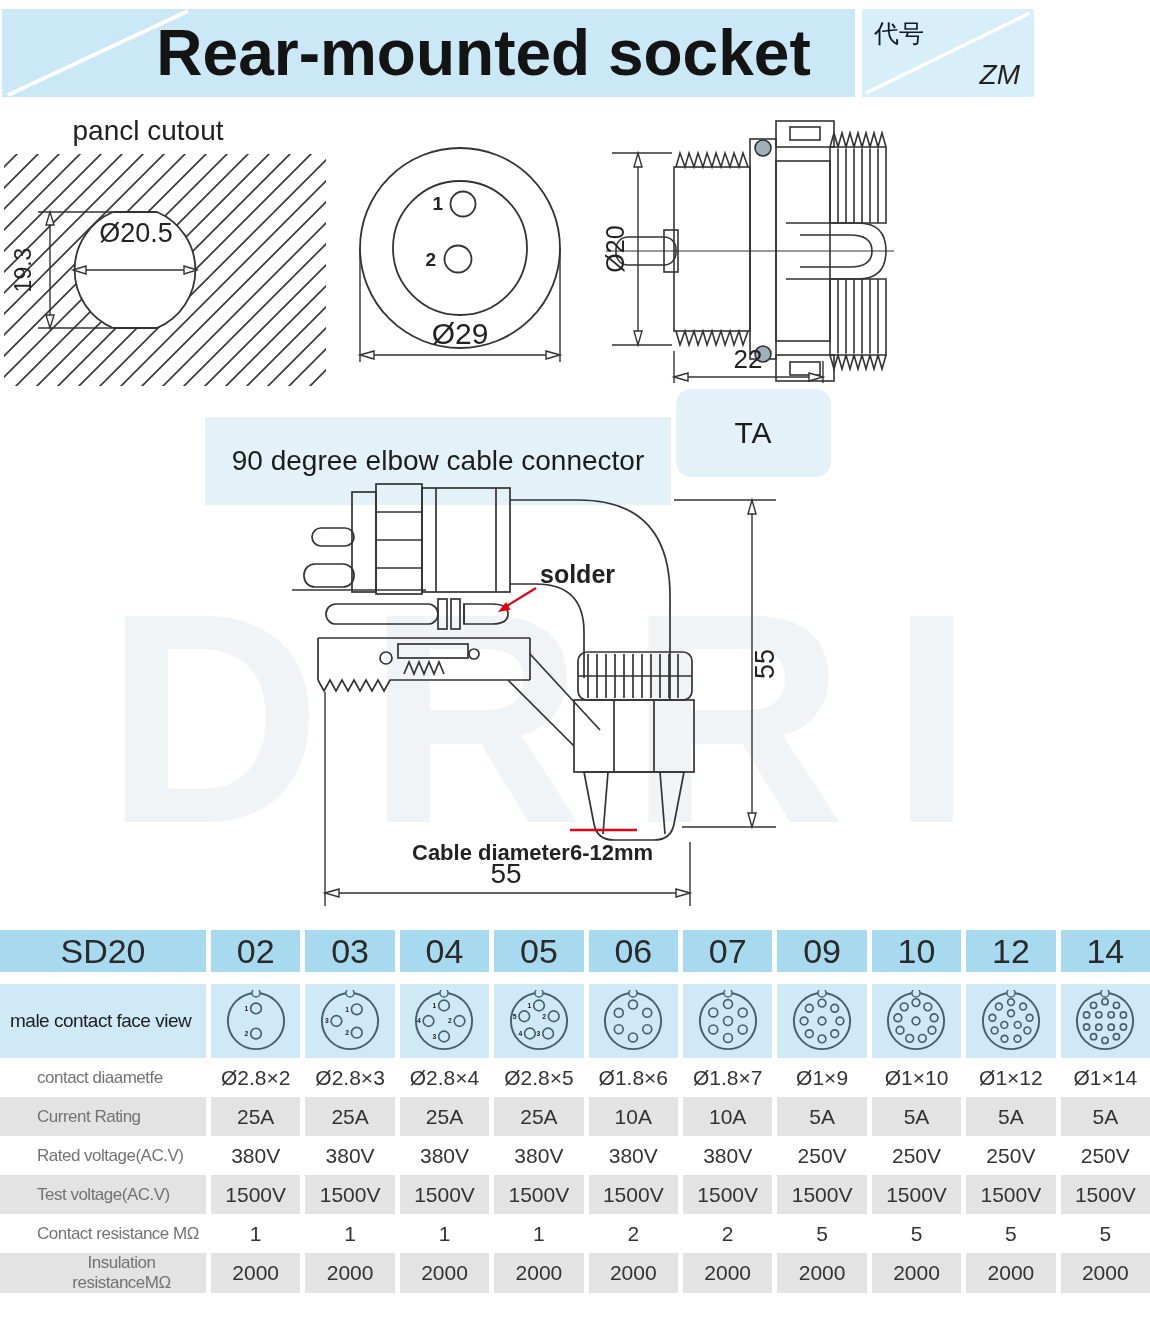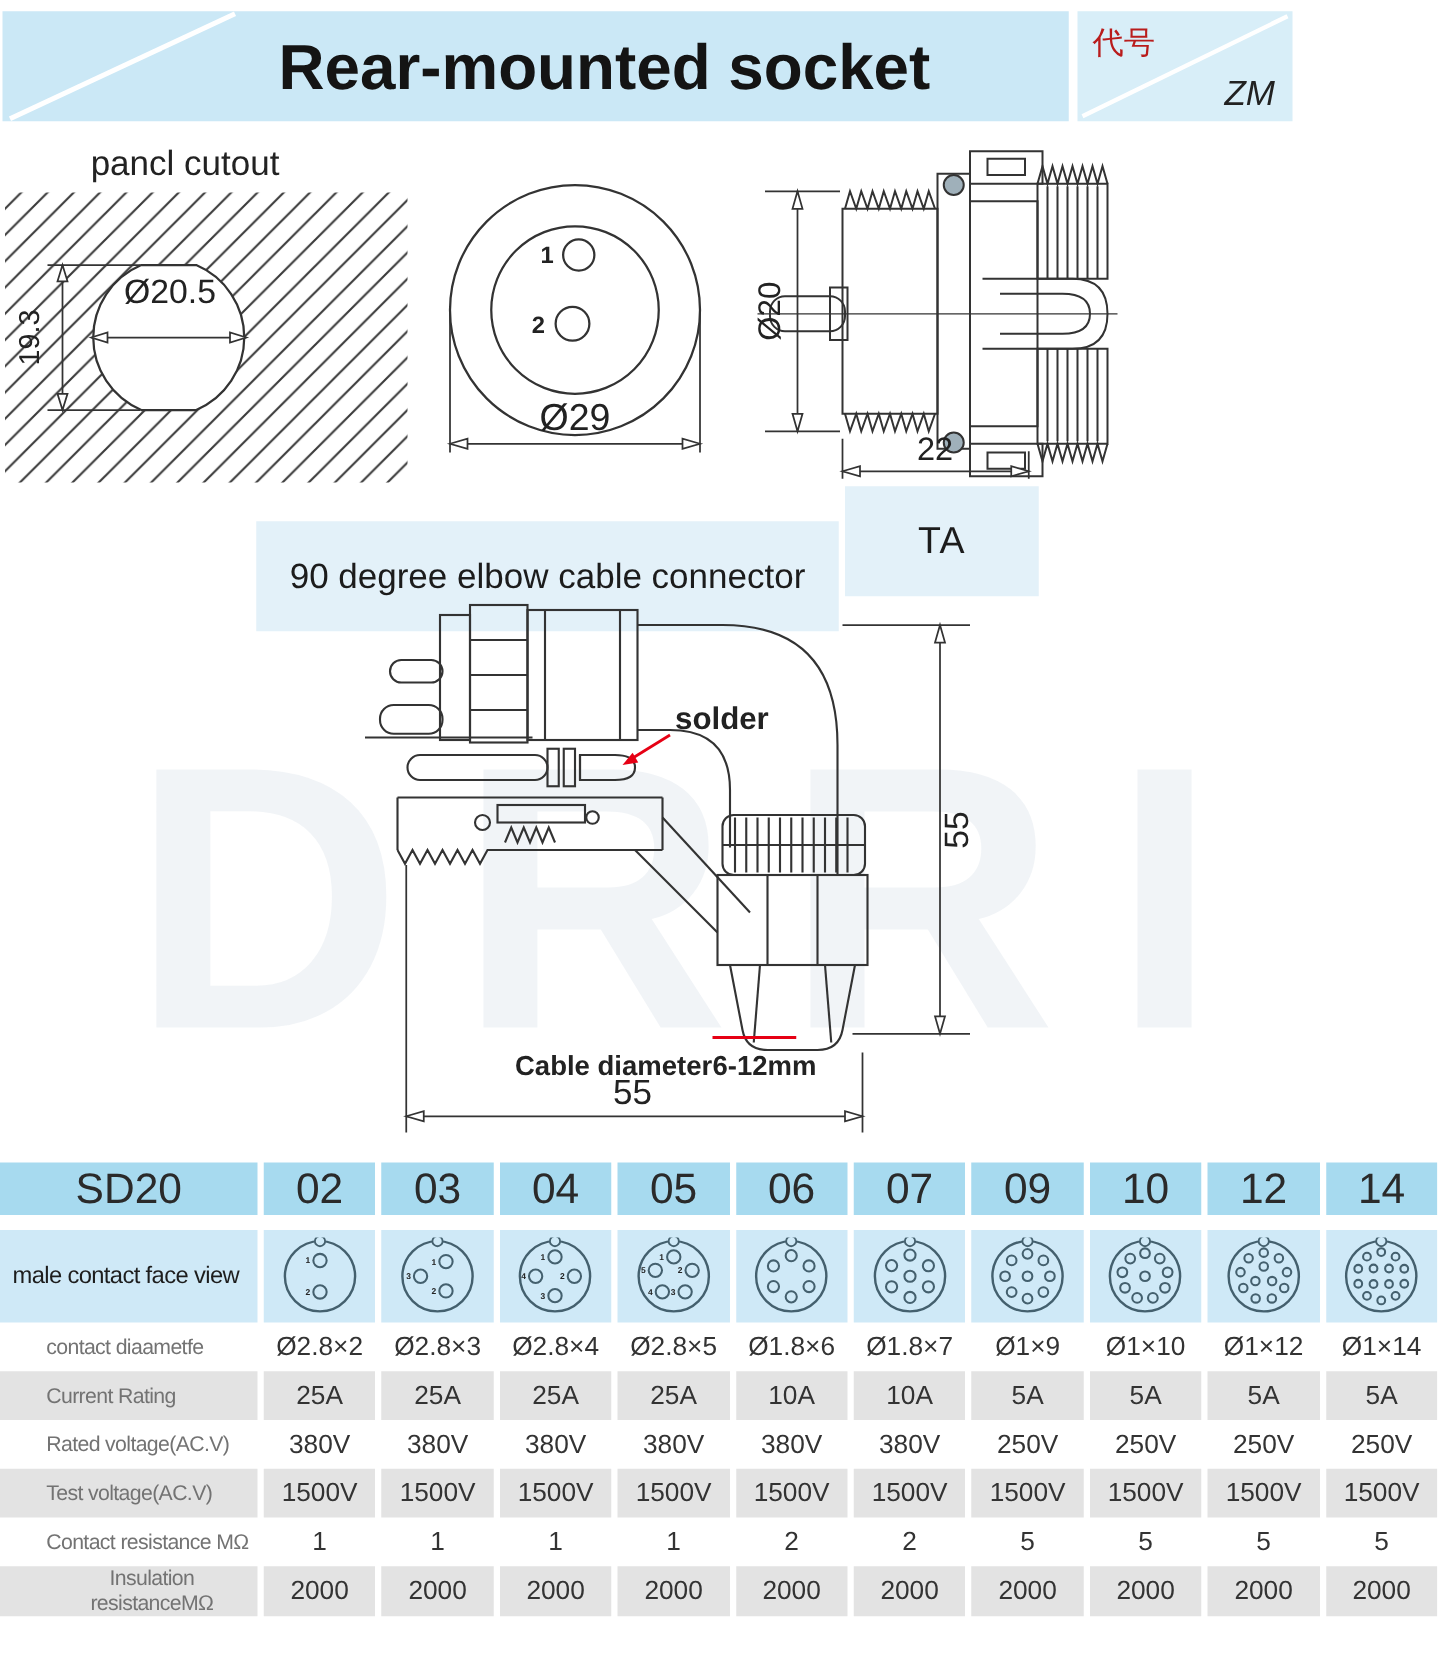--- a/index.html
+++ b/index.html
@@ -5,29 +5,29 @@
   html,body{margin:0;padding:0;background:#fff;}
   #stage{position:relative;width:1150px;height:1323px;background:#fff;overflow:hidden;
          font-family:"Liberation Sans",sans-serif;color:#222;}
   #stage svg text{font-family:"Liberation Sans",sans-serif;fill:#222;}
   .abs{position:absolute;}
 
   
   .banner{background:#cbe8f6;}
   #title-banner{left:2px;top:9px;width:853px;height:88px;display:flex;align-items:center;
                 justify-content:center;padding-left:110px;box-sizing:border-box;}
-  #title-banner .ttl{font-size:51px;font-weight:600;letter-spacing:0px;color:#141414;white-space:nowrap;}
+  #title-banner .ttl{font-size:64px;font-weight:600;letter-spacing:0px;color:#141414;white-space:nowrap;}
   #code-cell{left:862px;top:9px;width:172px;height:88px;background:#d8eef8;}
-  #code-label{position:absolute;left:12px;top:8px;font-size:25px;color:#b91c1c;}
+  #code-label{position:absolute;left:12px;top:8px;font-size:25px;color:#0f172a;}
   #code-value{position:absolute;right:14px;bottom:6px;font-size:28px;color:#222;font-style:italic;}
   #sub-banner{left:205px;top:389px;width:466px;height:88px;background:#e3f1f9;display:flex;
               align-items:center;justify-content:center;margin-top:28px;}
   #sub-banner .sttl{font-size:28px;font-weight:500;color:#1c1c1c;white-space:nowrap;}
   #ta-cell{left:676px;top:389px;width:155px;height:88px;background:#e3f1f9;display:flex;
-           align-items:center;justify-content:center;font-size:30px;letter-spacing:1px;color:#1c1c1c;}
+           align-items:center;justify-content:center;font-size:30px;letter-spacing:1px;color:#1c1c1c;border-radius:15px;}
 
   .diag-line{position:absolute;inset:0;pointer-events:none;}
 
   #watermark{left:105px;top:545px;font-size:300px;font-weight:bold;letter-spacing:45px;
              color:rgba(203,216,228,0.28);z-index:0;white-space:nowrap;}
 
   .drawing{z-index:1;}
 
   
   #spec-table{left:0;top:930px;width:1150px;z-index:2;}

